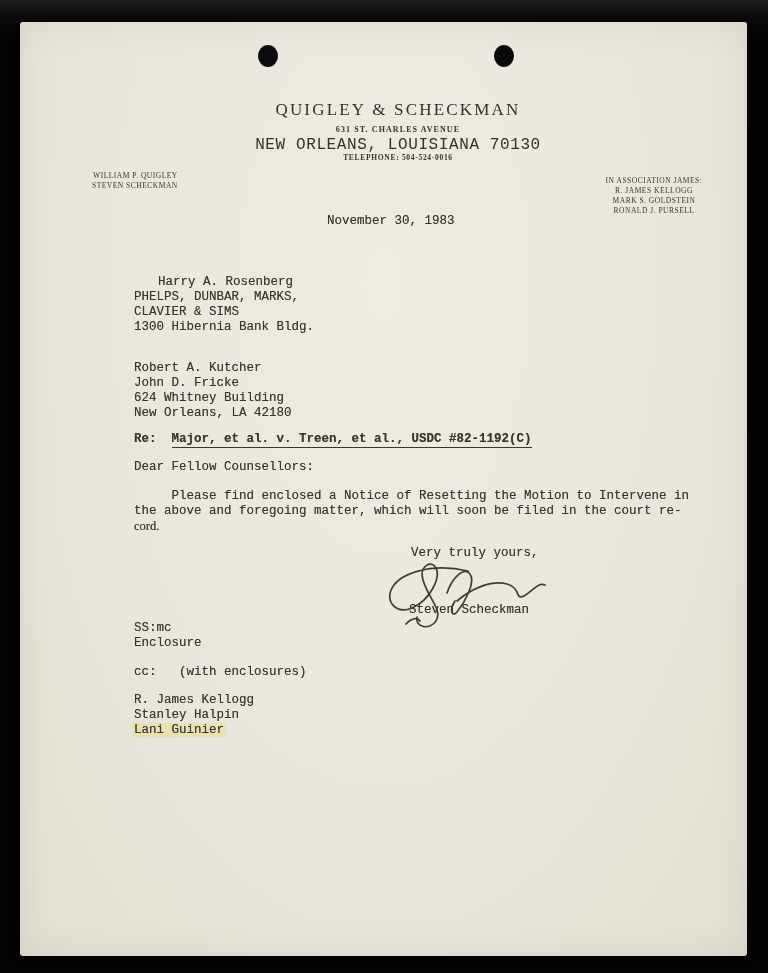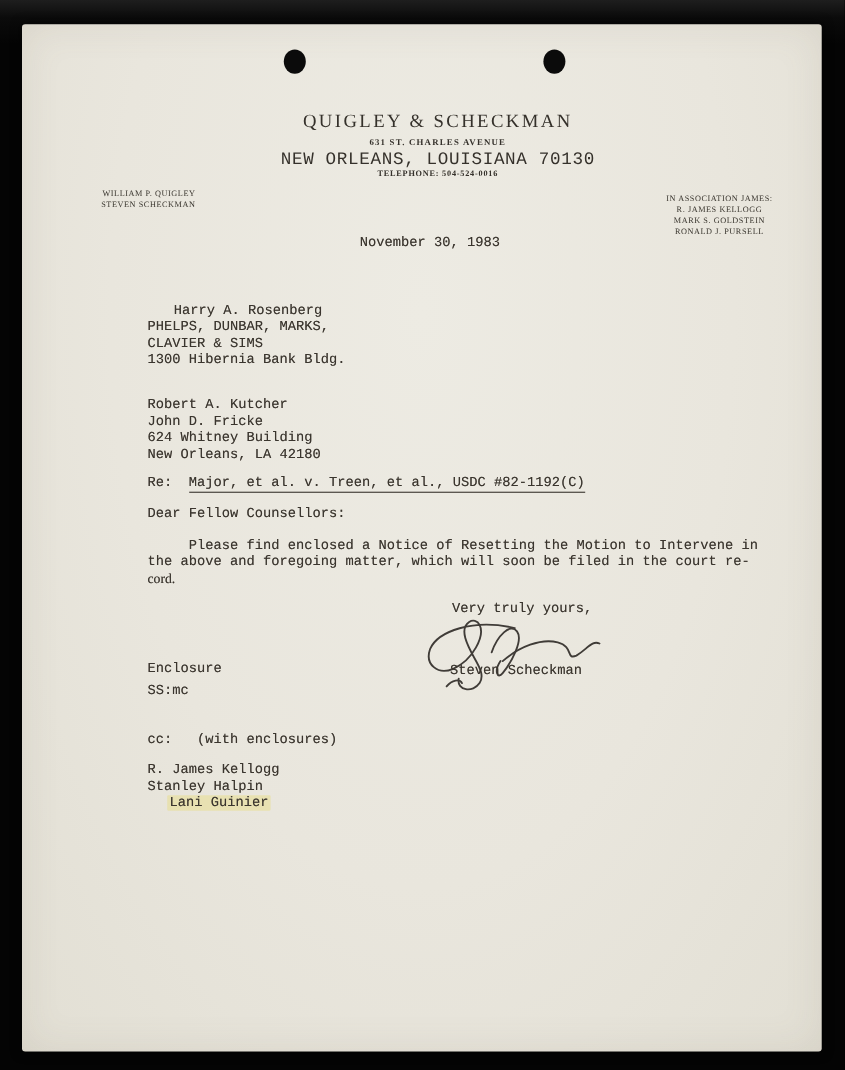--- a/index.html
+++ b/index.html
@@ -74,21 +74,21 @@
   <div class="typed" style="left:134px;top:275px;margin-left:24px;">Harry A. Rosenberg</div>
   <div class="typed" style="left:134px;top:290px;">PHELPS, DUNBAR, MARKS,</div>
   <div class="typed" style="left:134px;top:305px;">CLAVIER &amp; SIMS</div>
   <div class="typed" style="left:134px;top:320px;">1300 Hibernia Bank Bldg.</div>
 
   <div class="typed" style="left:134px;top:361px;">Robert A. Kutcher</div>
   <div class="typed" style="left:134px;top:376px;">John D. Fricke</div>
   <div class="typed" style="left:134px;top:391px;">624 Whitney Building</div>
   <div class="typed" style="left:134px;top:406px;">New Orleans, LA 42180</div>
 
-  <div class="typed" style="left:134px;top:432px;"><span>Re:</span><span>  </span><span class="re-underline">Major, et al. v. Treen, et al., USDC #82-1192(C)</span></div>
+  <div class="typed" style="left:134px;top:432px;font-weight:bold;"><span>Re:</span><span>  </span><span class="re-underline">Major, et al. v. Treen, et al., USDC #82-1192(C)</span></div>
 
   <div class="typed" style="left:134px;top:460px;">Dear Fellow Counsellors:</div>
 
   <div class="typed" style="left:134px;top:504px;">the above and foregoing matter, which will soon be filed in the court re-</div>
   <div class="typed" style="left:134px;top:489px;">     Please find enclosed a Notice of Resetting the Motion to Intervene in</div>
   <div class="typed" style="left:134px;top:519px;font-family:Liberation Serif, serif;">cord.</div>
 
   <div class="typed" style="left:411px;top:546px;">Very truly yours,</div>
 
   <svg class="sig-svg" width="178" height="78" viewBox="0 0 178 78">
@@ -96,21 +96,21 @@
       <path d="M85,15 C47,6 15,18 8,34 C3,48 15,58 29,52 C47,44 58,22 53,12 C49,4 36,9 40,24 C45,42 60,54 53,65 C47,74 32,72 34,61"></path>
       <path d="M64,37 C69,22 81,10 87,18 C93,26 82,46 74,56 C69,62 66,54 72,45"></path>
       <path d="M74,45 C89,32 109,24 124,28 C139,32 131,44 141,40 C151,34 155,26 162,29"></path>
       <path d="M23,68 C28,62 35,61 37,65"></path>
     </g>
   </svg>
 
   <div class="typed" style="left:409px;top:603px;">Steven Scheckman</div>
 
   <div class="typed" style="left:134px;top:621px;">SS:mc</div>
-  <div class="typed" style="left:134px;top:601px;">Enclosure</div>
+  <div class="typed" style="left:134px;top:636px;">Enclosure</div>
 
   <div class="typed" style="left:134px;top:665px;">cc:</div>
   <div class="typed" style="left:179px;top:665px;">(with enclosures)</div>
 
   <div class="typed" style="left:134px;top:693px;">R. James Kellogg</div>
   <div class="typed" style="left:134px;top:708px;">Stanley Halpin</div>
-  <div class="typed" style="left:134px;top:723px;margin-left:20px;"><span class="hl">Lani Guinier</span></div>
+  <div class="typed" style="left:134px;top:723px;"><span class="hl">Lani Guinier</span></div>
 </div>
 
 </body></html>

